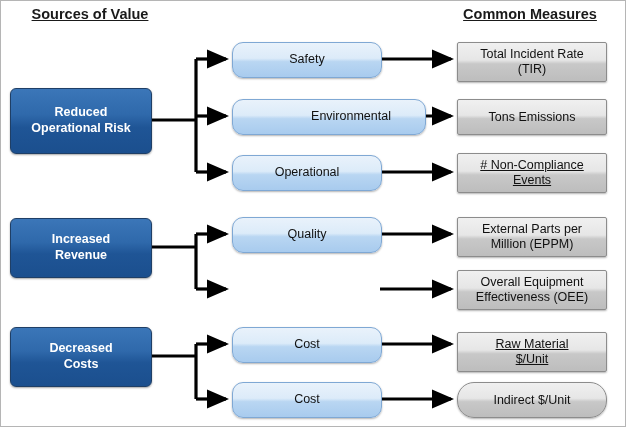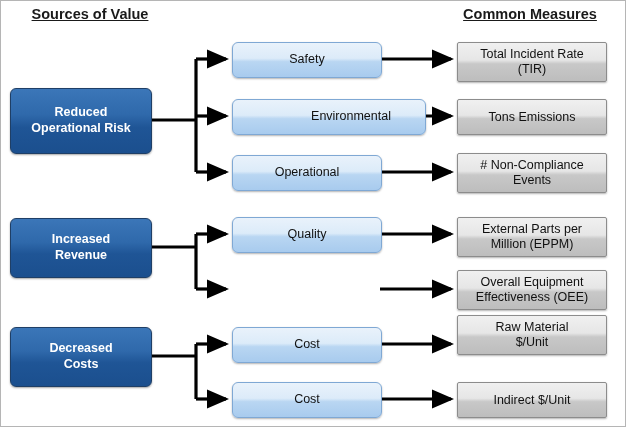--- a/index.html
+++ b/index.html
@@ -35,21 +35,21 @@
     align-items:center;
     justify-content:center;
     line-height:1.25;
     box-shadow:0 1px 2px rgba(0,0,0,0.35);
   }
 
   
   .drv{
     position:absolute;
     border:1px solid #7fa8d4;
-    border-radius:6px;
+    border-radius:11px;
     background:linear-gradient(to bottom,#e9f2fb 0%,#dcebf9 45%,#b9d6f2 55%,#a8cbee 100%);
     color:#111111;
     font-size:12.5px;
     text-align:center;
     display:flex;
     align-items:center;
     justify-content:center;
     line-height:1.25;
     box-shadow:0 1px 2px rgba(0,0,0,0.30);
   }
@@ -125,20 +125,20 @@
 
   <div class="drv" style="left:232px;top:42px;width:148px;height:34px;">Safety</div>
   <div class="drv" style="left:232px;top:99px;width:148px;height:34px;padding-left:44px;">Environmental</div>
   <div class="drv" style="left:232px;top:155px;width:148px;height:34px;">Operational</div>
   <div class="drv" style="left:232px;top:217px;width:148px;height:34px;">Quality</div>
   <div class="drv" style="left:232px;top:327px;width:148px;height:34px;">Cost</div>
   <div class="drv" style="left:232px;top:382px;width:148px;height:34px;">Cost</div>
 
   <div class="msr" style="left:457px;top:42px;width:148px;height:38px;">Total Incident Rate<br>(TIR)</div>
   <div class="msr" style="left:457px;top:99px;width:148px;height:34px;">Tons Emissions</div>
-  <div class="msr" style="left:457px;top:153px;width:148px;height:38px;"># Non-Compliance<br>Events</div>
+  <div class="msr" style="left:457px;top:153px;width:148px;height:38px;text-decoration:underline;"># Non-Compliance<br>Events</div>
   <div class="msr" style="left:457px;top:217px;width:148px;height:38px;">External Parts per<br>Million (EPPM)</div>
   <div class="msr" style="left:457px;top:270px;width:148px;height:38px;">Overall Equipment<br>Effectiveness  (OEE)</div>
-  <div class="msr" style="left:457px;top:315px;width:148px;height:38px;">Raw Material<br>$/Unit</div>
-  <div class="msr" style="left:457px;top:382px;width:148px;height:34px;">Indirect $/Unit</div>
+  <div class="msr" style="left:457px;top:332px;width:148px;height:38px;text-decoration:underline;">Raw Material<br>$/Unit</div>
+  <div class="msr" style="left:457px;top:382px;width:148px;height:34px;border-radius:17px;">Indirect $/Unit</div>
 
   <div class="outerborder"></div>
 </div>
 
 </body></html>

